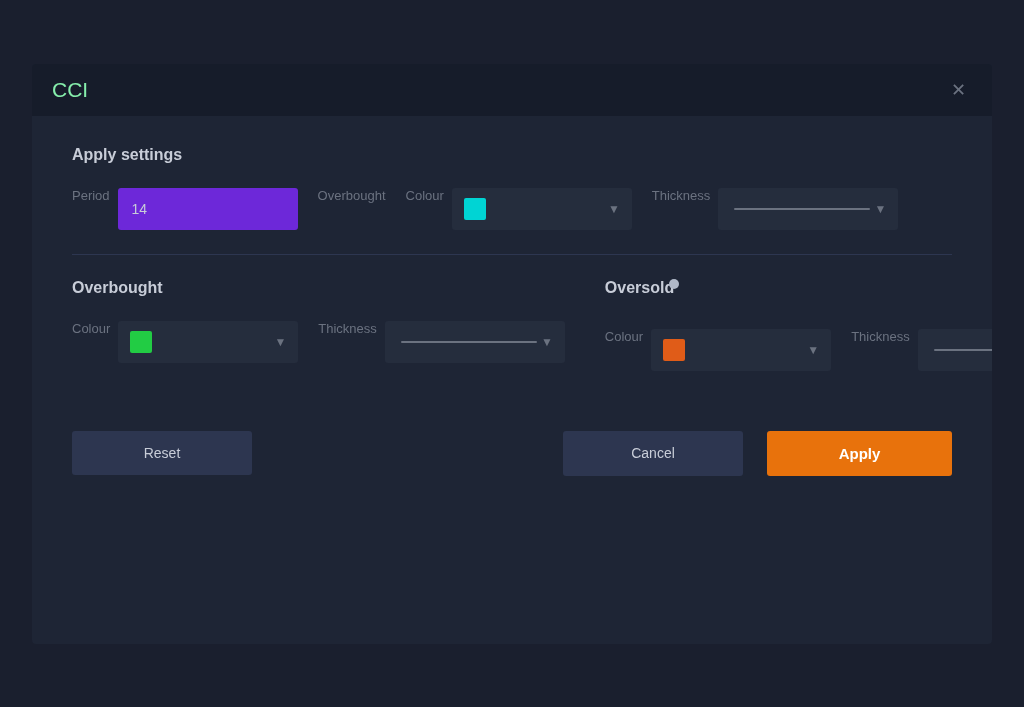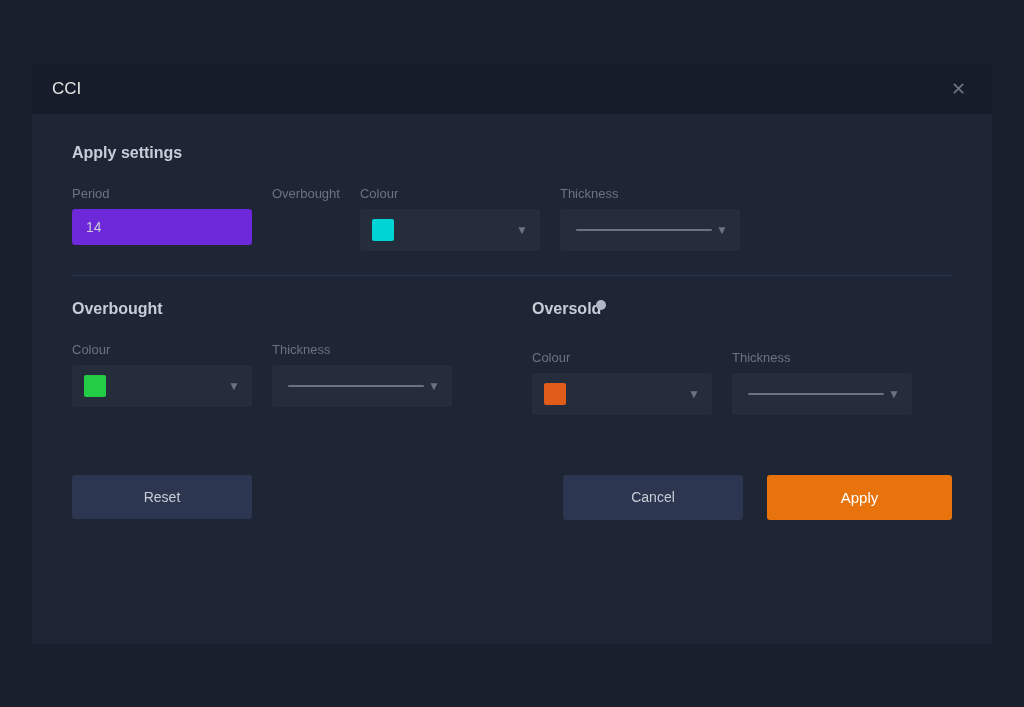--- a/index.html
+++ b/index.html
@@ -29,22 +29,22 @@
 
     .dialog-titlebar {
       background: #161c2a;
       padding: 14px 20px;
       display: flex;
       justify-content: space-between;
       align-items: center;
     }
 
     .dialog-title {
-      color: #e5e5e5;
-      font-size: 17px;
+      color: #86efac;
+      font-size: 21px;
       font-weight: 400;
     }
 
     .close-btn {
       color: #6b7280;
       background: none;
       border: none;
       cursor: pointer;
       font-size: 18px;
       line-height: 1;
@@ -63,21 +63,20 @@
     }
 
     .field-row {
       display: flex;
       gap: 20px;
       margin-bottom: 10px;
     }
 
     .field-group {
       display: flex;
-      flex-direction: column;
       gap: 8px;
     }
 
     .field-label {
       color: #6b7280;
       font-size: 13px;
     }
 
     .text-input {
       background: #6d28d9;
@@ -178,21 +177,21 @@
       cursor: pointer;
       text-align: center;
     }
 
     .btn-apply {
       background: #e8720c;
       border: none;
       border-radius: 3px;
       color: #ffffff;
       font-size: 15px;
-      font-weight: 400;
+      font-weight: 700;
       padding: 14px 0;
       width: 185px;
       cursor: pointer;
       text-align: center;
     }
 
     .right-btns {
       display: flex;
       gap: 24px;
     }

